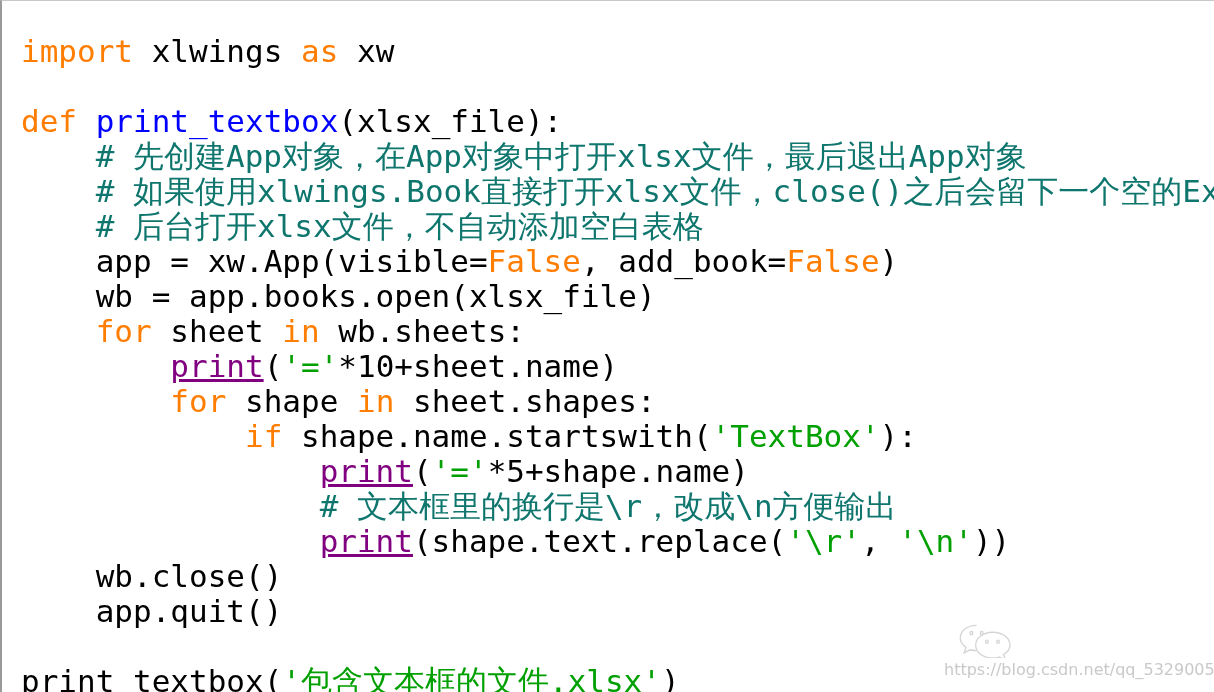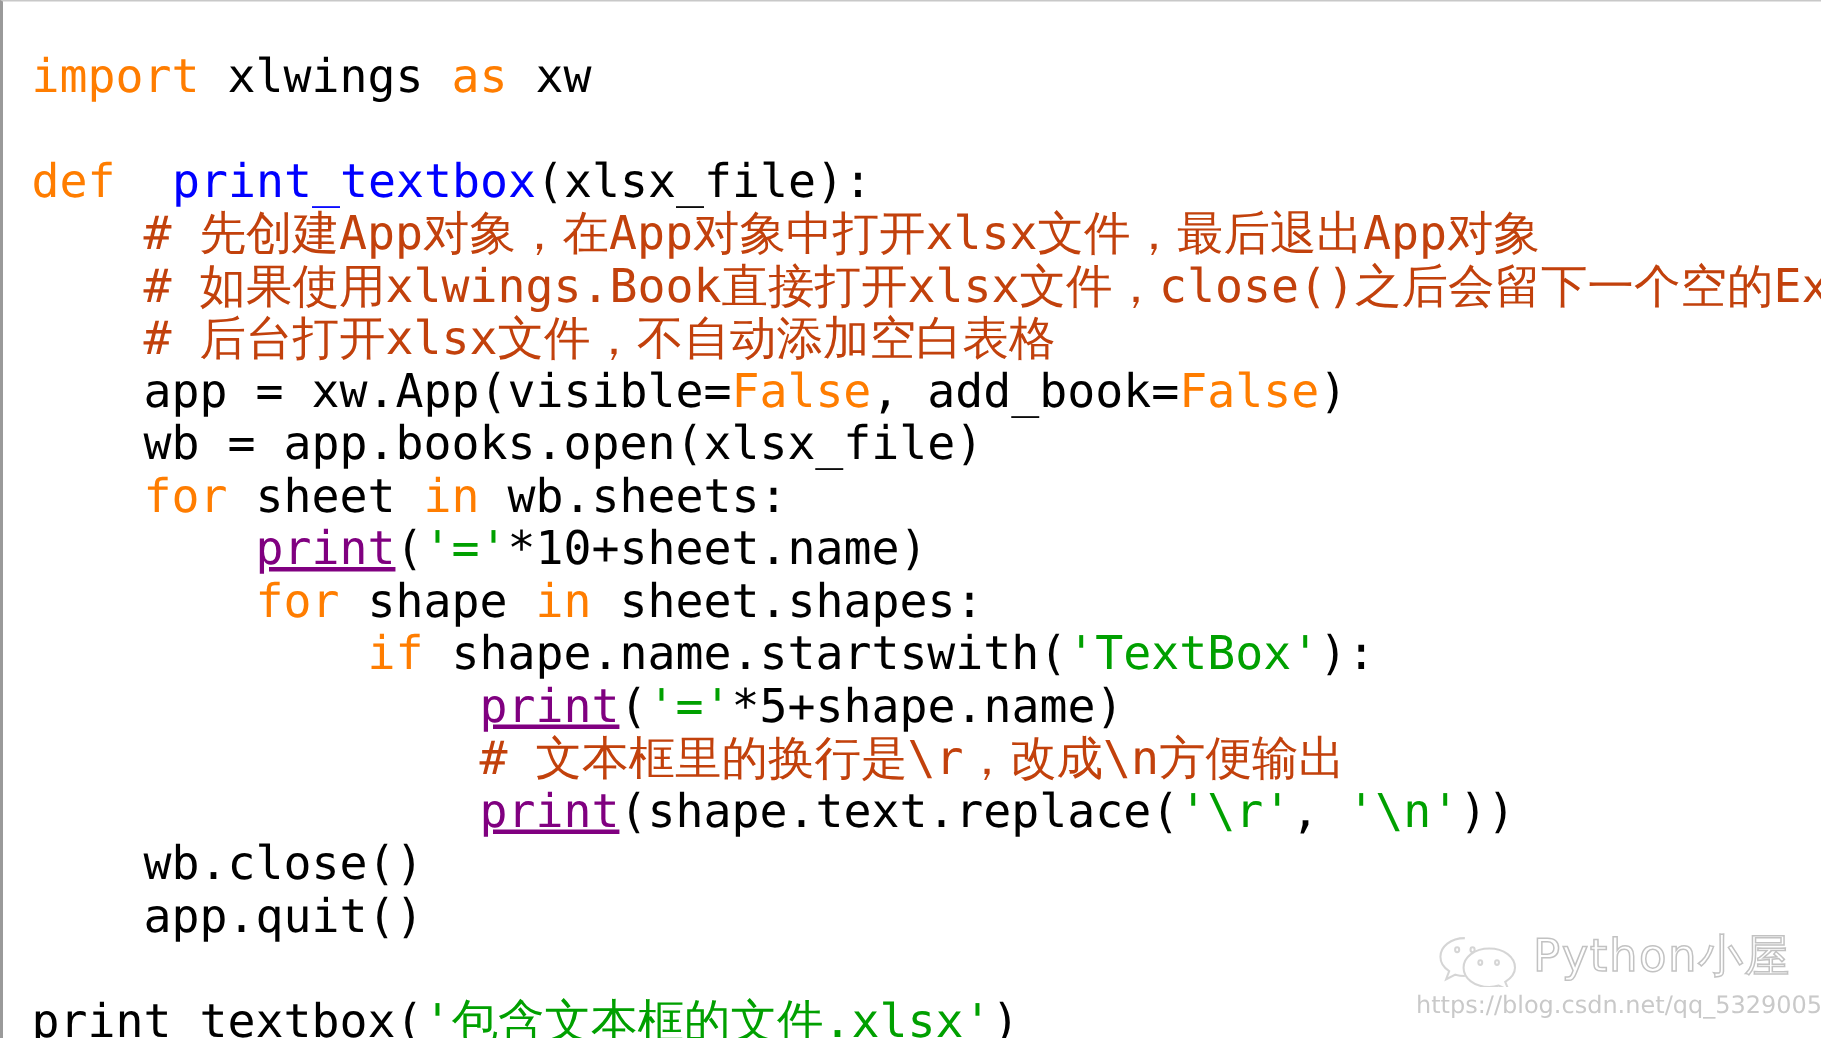--- a/index.html
+++ b/index.html
@@ -33,24 +33,24 @@
     font-size: 31px;
     line-height: 35px;
     letter-spacing: 0px;
     color: #000000;
   }
 
   .ln { display: block; height: 35px; }
 
   
   .kw   { color: #ff7d00; }   
-  .fn   { color: #0000ff; margin-left: 19px; }   
+  .fn   { color: #0000ff; }   
   .bi   { color: #800080; text-decoration: underline; }   
   .str  { color: #00a000; }
-  .cm   { color: #c2410c; }   
+  .cm   { color: #0f766e; }   
   .pl   { color: #000000; }
 
   
   .cjk { font-family: "DejaVu Sans", "Liberation Sans", sans-serif; }
 
   
   #watermark {
     position: absolute;
     right: 8px;
     bottom: 30px;
@@ -99,17 +99,16 @@
     <svg id="wm-logo" viewBox="0 0 64 42">
       <g fill="none" stroke="#777777" stroke-width="1.6">
         <path d="M21 4 C10 4 2 10.5 2 18.5 C2 23 4.6 27 8.8 29.6 L6.4 36 L13.6 32.4 C16 33.1 18.4 33.4 21 33.4"></path>
         <ellipse cx="15" cy="13" rx="1.6" ry="1.9"></ellipse>
         <ellipse cx="27" cy="13" rx="1.6" ry="1.9"></ellipse>
         <path d="M40 12 C28.5 12 20 18.8 20 27 C20 35.2 28.5 42 40 42 C42.6 42 45.1 41.6 47.4 40.9 L55 44.4 L52.4 38 C56.8 35.2 60 31.4 60 27 C60 18.8 51.5 12 40 12 Z"></path>
         <ellipse cx="33" cy="23" rx="1.5" ry="1.8"></ellipse>
         <ellipse cx="46" cy="23" rx="1.5" ry="1.8"></ellipse>
       </g>
     </svg>
-    <div id="wm-title">Python小屋</div>
     <div id="wm-url">https://blog.csdn.net/qq_53290053</div>
   </div>
 
 </div>
 
 </body></html>

